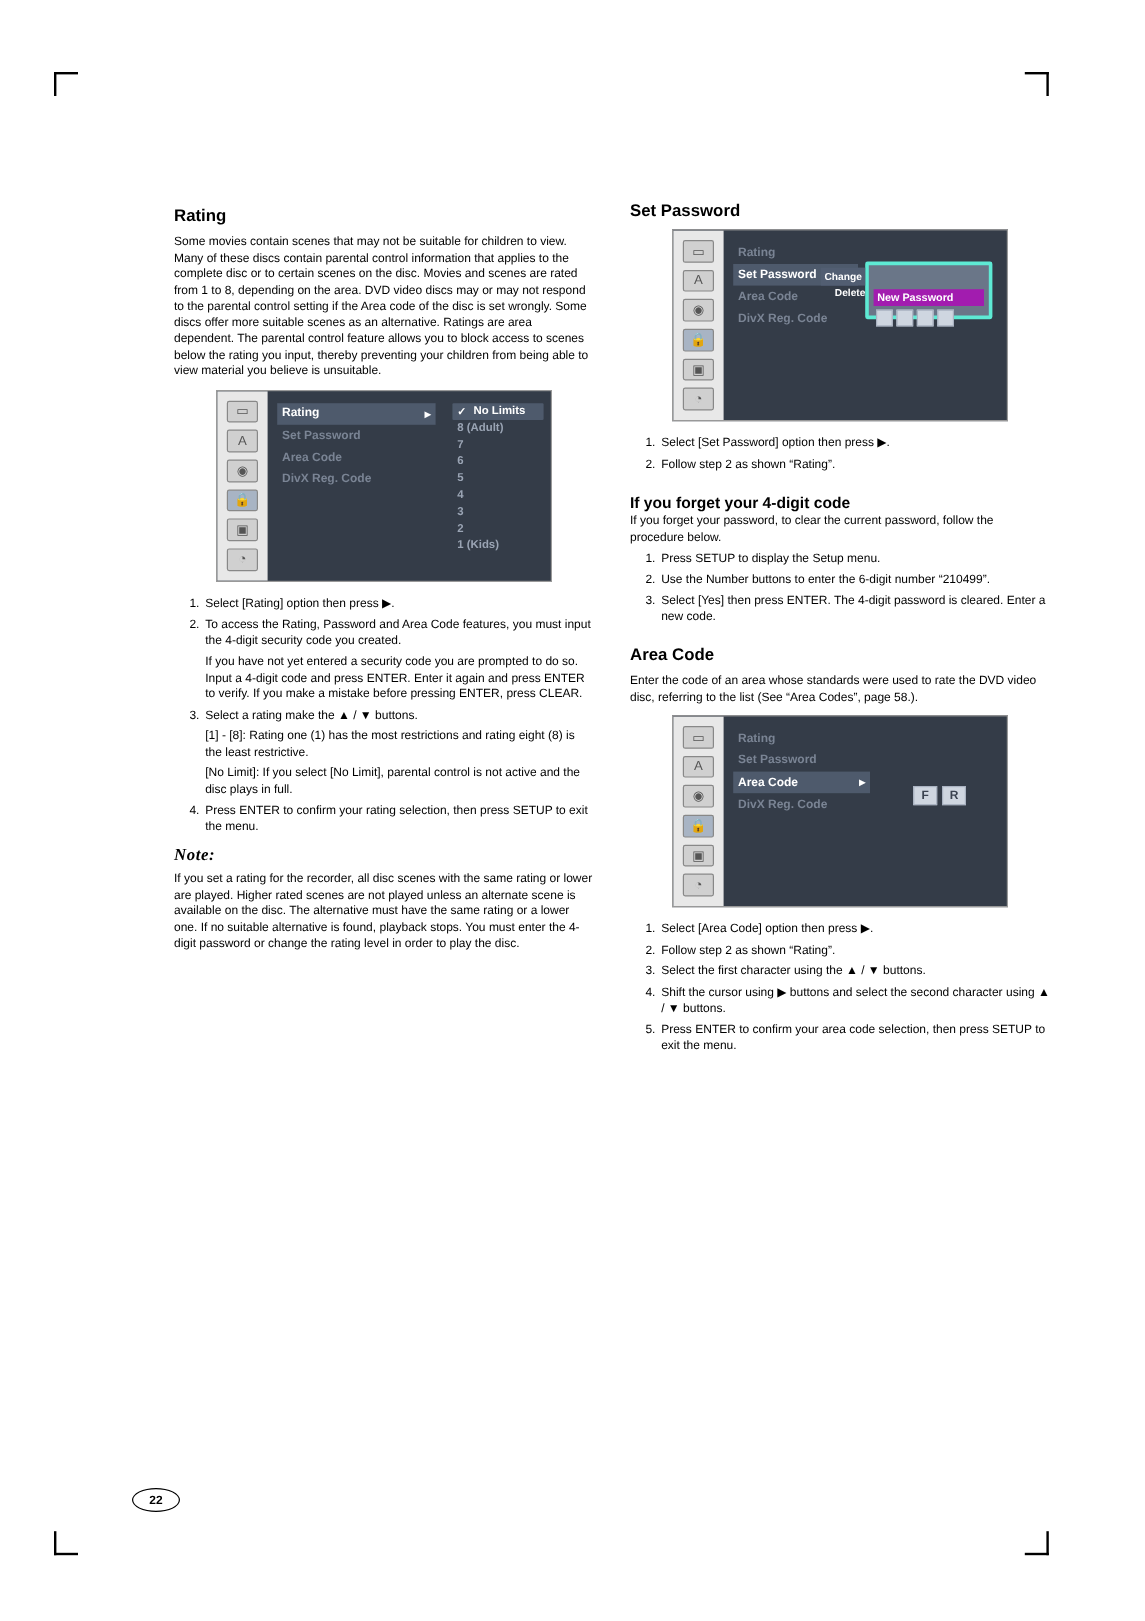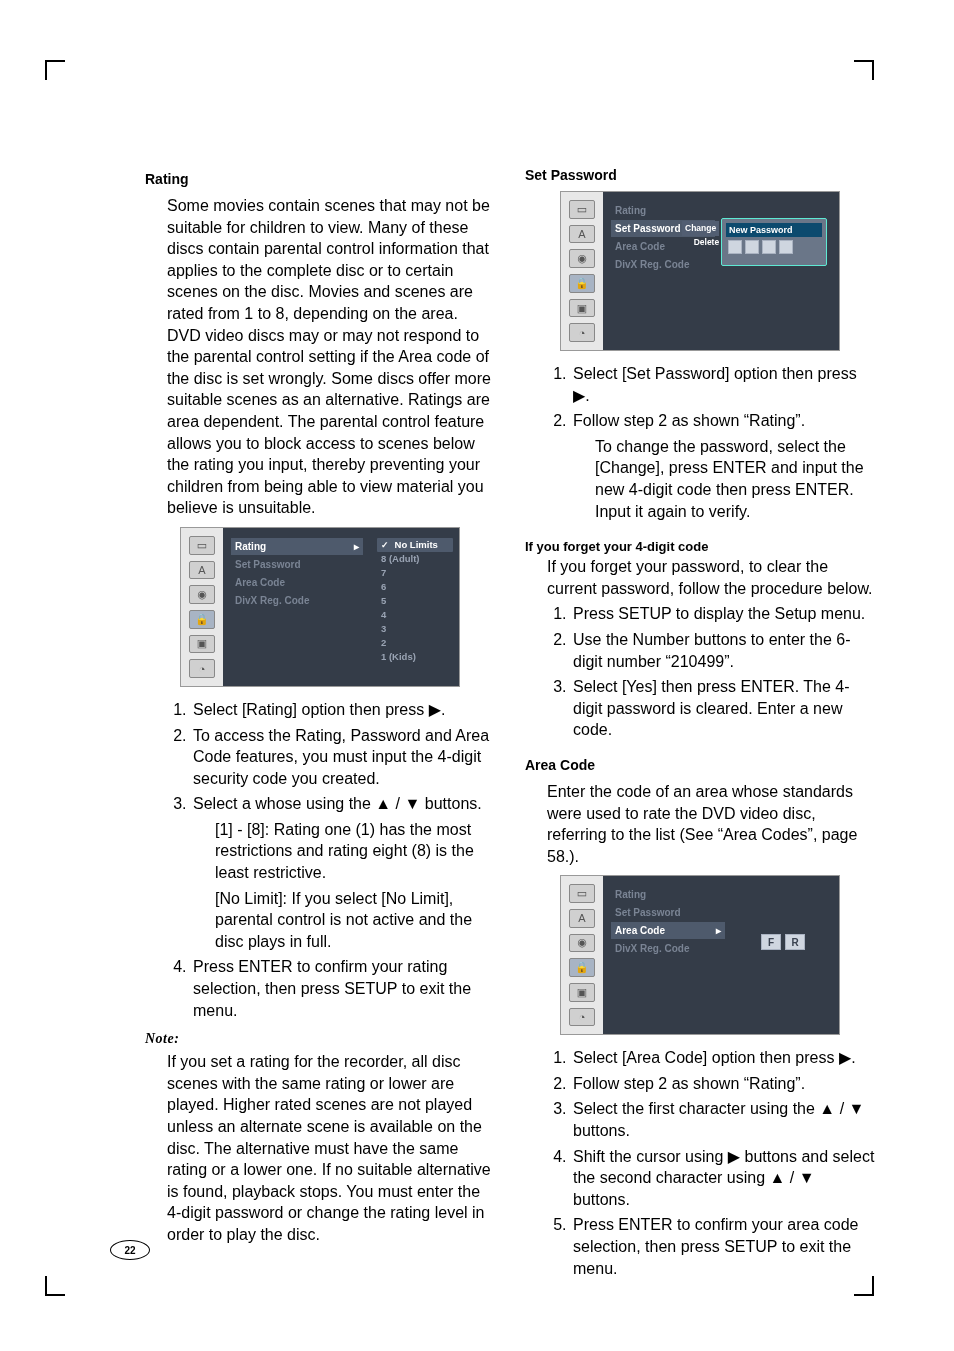--- a/index.html
+++ b/index.html
@@ -21,21 +21,21 @@
     top: 165px;
     left: 145px;
     width: 730px;
     display: flex;
     gap: 30px;
   }
   .col { flex: 1; }
   h1 { font-size: 19px; font-weight: bold; margin-bottom: 14px; }
   h2 { font-size: 14px; font-weight: bold; margin-bottom: 8px; margin-top: 6px; }
   h3 { font-size: 13px; font-weight: bold; margin-bottom: 2px; margin-top: 17px; }
-  p, li { font-size: 16px; line-height: 1.35; margin-left: 22px; }
+  p, li { font-size: 10px; line-height: 1.35; }
   p { margin-bottom: 8px; }
   ol { list-style: decimal; padding-left: 24px; margin-bottom: 10px; }
   ol li { padding-left: 2px; margin-bottom: 4px; }
   ol li p { margin-top: 4px; margin-bottom: 4px; }
   .note-label { font-family: Georgia, 'Times New Roman', serif; font-style: italic; font-weight: bold; font-size: 14px; letter-spacing: 0.5px; margin-top: 8px; margin-bottom: 4px; }
 
   
   .menu-shot {
     width: 280px;
     height: 160px;
@@ -87,28 +87,28 @@
   }
   .menu-sub .row { padding: 1.5px 4px; display:flex; align-items:center; gap:4px; }
   .menu-sub .row.cur { background: #4e5a6c; color: #fff; border-radius:1px;}
   .menu-sub .ck::before { content:"✓"; margin-right:2px; font-size:9px; }
 
   .popup {
     position: absolute;
     top: 26px; right: 12px;
     width: 106px; height: 48px;
     background: #6a7688;
-    border: 1px solid #5eead4;
+    border: 3px solid #5eead4;
     border-radius: 2px;
     padding: 2px 6px;
     color: #fff;
     font-size: 9px;
     font-weight: bold;
   }
-  .popup .lbl { background:#0c4a6e; padding:2px 3px; margin: 2px -2px 3px; font-size:9px;}
+  .popup .lbl { background:#a21caf; padding:2px 3px; margin: 18px -2px 3px; font-size:9px;}
   .popup .boxes { display:flex; gap:3px; margin-top:2px; }
   .popup .boxes .b { width:14px; height:14px; background:#cfd6e0; border:1px solid #aab3c2; }
   .popup .side { position:absolute; left:-40px; top:2px; font-size:8.5px; color:#fff; line-height:1.5; text-align:right;}
   .popup .side .hlt { background:#525e72; padding:1px 3px; }
 
   .area-boxes {
     position: absolute;
     top: 58px; right: 34px;
     display: flex; gap: 4px;
   }
@@ -170,23 +170,24 @@
           <div class="row">2</div>
           <div class="row">1   (Kids)</div>
         </div>
       </div>
     </div>
 
     <ol>
       <li><span>Select [Rating] option then press ▶.</span></li>
       <li>
         <span>To access the Rating, Password and Area Code features, you must input the 4-digit security code you created.</span>
+        <p>If you have not yet entered a security code you are prompted to do so. Input a 4-digit code and press ENTER. Enter it again and press ENTER to verify. If you make a mistake before pressing ENTER, press CLEAR.</p>
       </li>
       <li>
-        <span>Select a whose using the ▲ / ▼ buttons.</span>
+        <span>Select a rating make the ▲ / ▼ buttons.</span>
         <p>[1] - [8]: Rating one (1) has the most restrictions and rating eight (8) is the least restrictive.</p>
         <p>[No Limit]: If you select [No Limit], parental control is not active and the disc plays in full.</p>
       </li>
       <li><span>Press ENTER to confirm your rating selection, then press SETUP to exit the menu.</span></li>
     </ol>
 
     <div class="note-label">Note:</div>
     <p>If you set a rating for the recorder, all disc scenes with the same rating or lower are played. Higher rated scenes are not played unless an alternate scene is available on the disc. The alternative must have the same rating or a lower one. If no suitable alternative is found, playback stops. You must enter the 4-digit password or change the rating level in order to play the disc.</p>
   </div>
 
@@ -225,21 +226,20 @@
             <div class="b"></div>
           </div>
         </div>
       </div>
     </div>
 
     <ol>
       <li><span>Select [Set Password] option then press ▶.</span></li>
       <li>
         <span>Follow step 2 as shown “Rating”.</span>
-        <p style="margin-bottom:2px;">To change the password, select the [Change], press ENTER and input the new 4-digit code then press ENTER. Input it again to verify.</p>
       </li>
     </ol>
 
     <h3>If you forget your 4-digit code</h3>
     <p style="margin-bottom:4px;">If you forget your password, to clear the current password, follow the procedure below.</p>
     <ol>
       <li>Press SETUP to display the Setup menu.</li>
       <li>Use the Number buttons to enter the 6-digit number “210499”.</li>
       <li>Select [Yes] then press ENTER. The 4-digit password is cleared. Enter a new code.</li>
     </ol>

